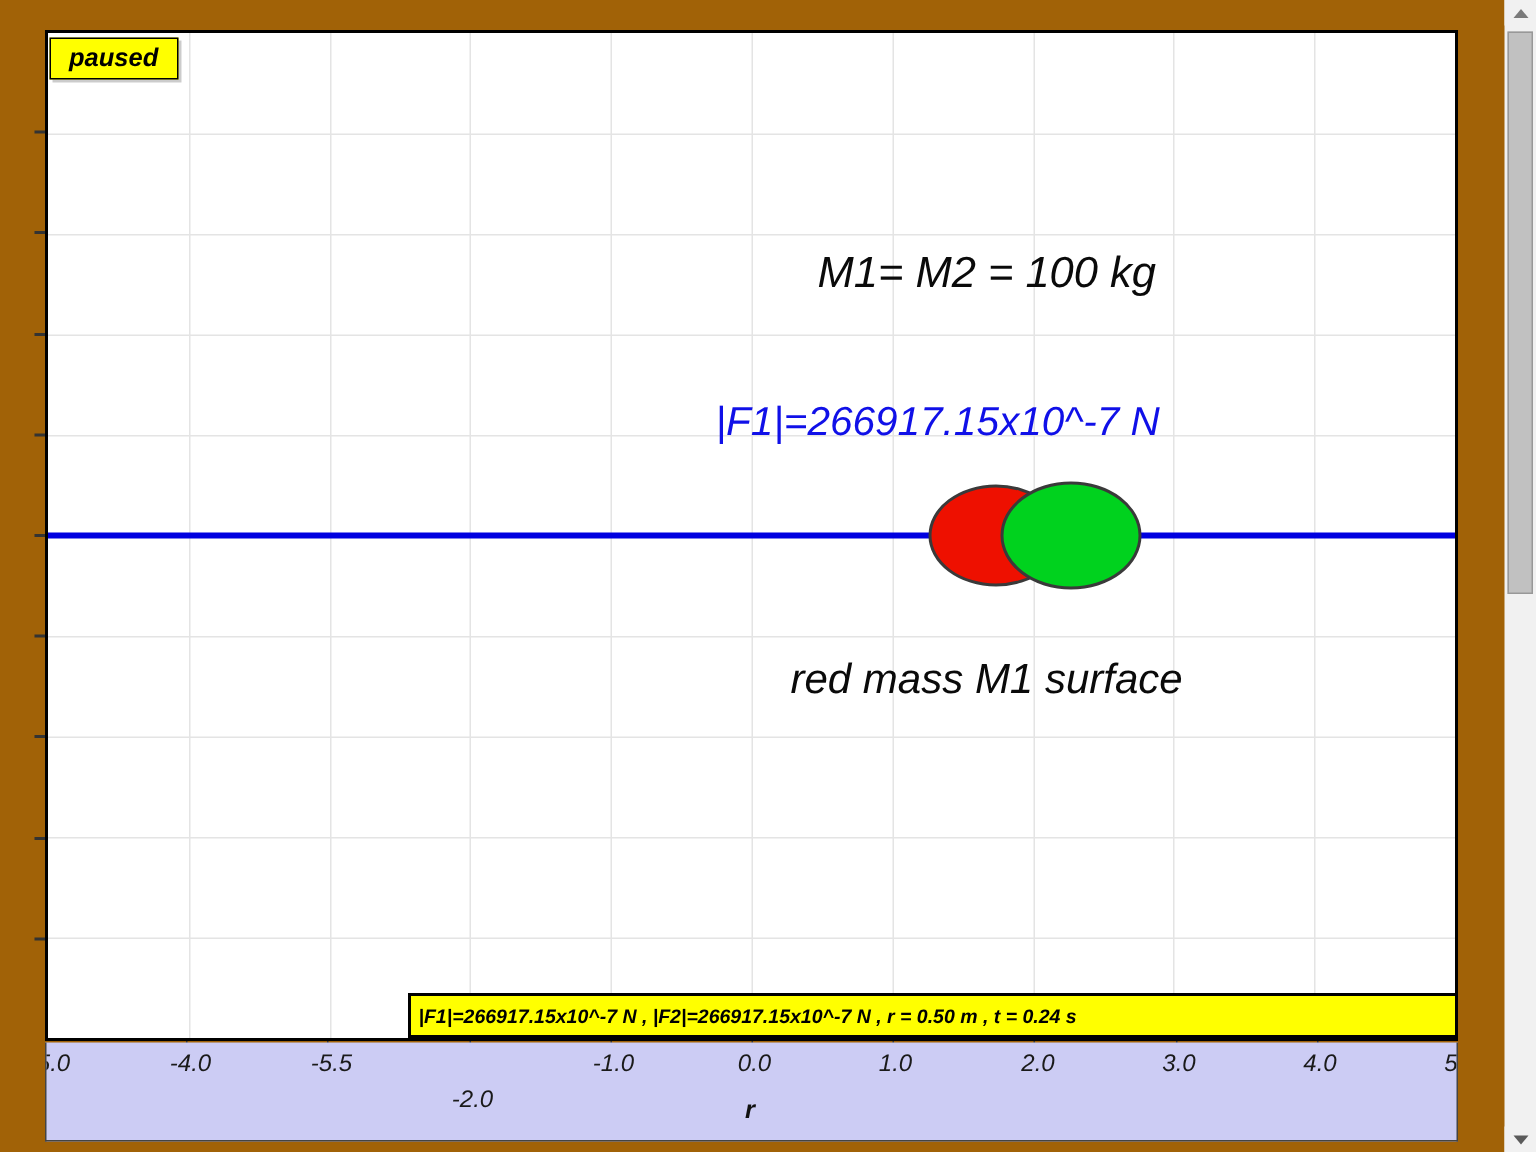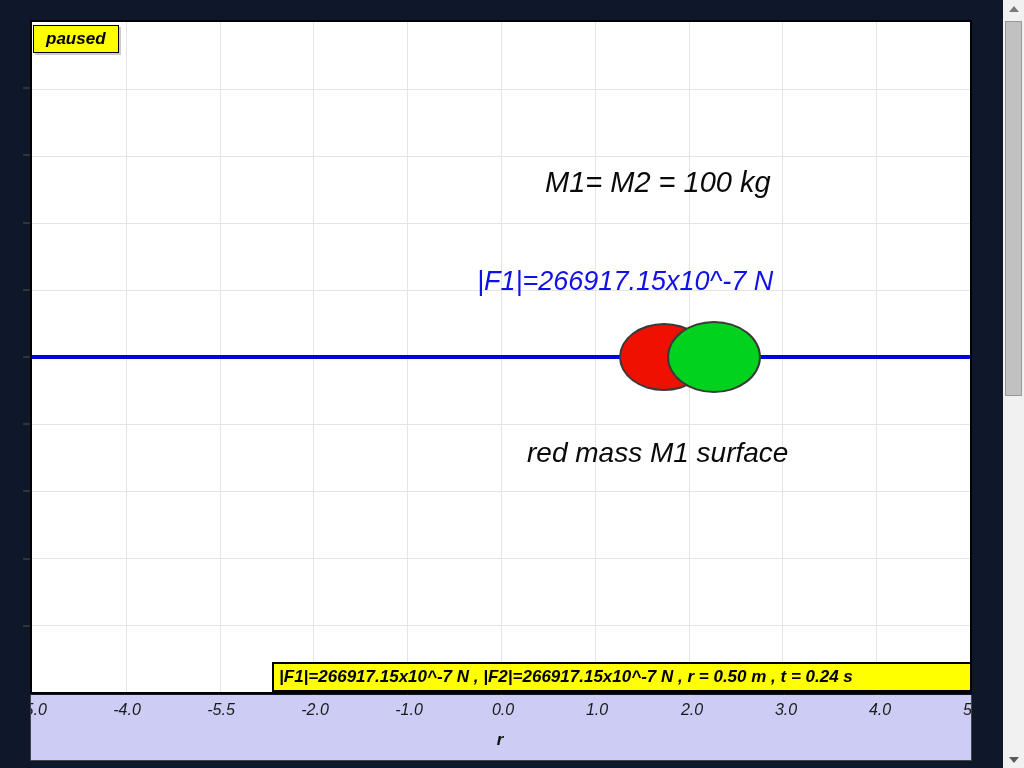--- a/index.html
+++ b/index.html
@@ -1,19 +1,19 @@
 <!DOCTYPE html>
 <html><head>
 <meta charset="utf-8">
 <style>
   * { box-sizing: border-box; margin: 0; padding: 0; }
   html, body { width: 1024px; height: 768px; background: #ffffff; overflow: hidden; }
   body { font-family: "Liberation Sans", sans-serif; }
 
-  .stage { position: relative; width: 1024px; height: 768px; background: #0f172a; }
+  .stage { position: relative; width: 1024px; height: 768px; background: #a16207; }
 
   
   .plot {
     position: absolute; left: 30px; top: 20px; width: 942px; height: 674px;
     background: #ffffff; border: 2px solid #000000; overflow: hidden;
   }
   .gridline-v { position: absolute; top: 0; width: 1px; height: 100%; background: #e4e4e4; }
   .gridline-h { position: absolute; left: 0; height: 1px; width: 100%; background: #e4e4e4; }
 
   .outer-tick-left { position: absolute; left: 23px; width: 7px; height: 2px; background: #333; }
@@ -41,21 +41,21 @@
   .txt { position: absolute; font-style: italic; color: #0a0a0a; white-space: nowrap; }
   .mass-text { left: 513px; top: 144px; font-size: 29px; }
   .force-text { font-size: 27px; top: 244px; }
   .force-text.f1 { left: 445px; }
   .force-text.f2 { left: 470px; }
   .collision-text { left: 495px; top: 412px; font-size: 28px; line-height: 37px; }
 
   
   .statusbar {
     position: absolute; left: 240px; top: 640px; width: 700px; height: 30px;
-    border: 2px solid #000; font-style: italic; font-weight: bold; font-size: 17px;
+    border: 2px solid #000; font-style: italic; font-weight: bold; font-size: 13px;
     color: #000; display: flex; align-items: center; padding-left: 5px; white-space: nowrap;
   }
 
   
   .axis-band {
     position: absolute; left: 30px; top: 695px; width: 942px; height: 66px;
     border: 1px solid #444; border-top: none; overflow: hidden;
   }
   .tick-label {
     position: absolute; top: 6px; width: 50px; text-align: center;
@@ -148,21 +148,21 @@
       <div class="outer-tick-bottom" style="left: 689px;"></div>
       <div class="outer-tick-bottom" style="left: 784px;"></div>
       <div class="outer-tick-bottom" style="left: 878px;"></div>
     </div>
 
   <div class="axis-band" style="background: rgb(204, 204, 244);">
     <div id="tick-labels">
         <div class="tick-label" style="left: -23px;">-5.0</div>
         <div class="tick-label" style="left: 71px;">-4.0</div>
         <div class="tick-label" style="left: 165px;">-5.5</div>
-        <div class="tick-label" style="left: 259px;">-2.0</div>
+        <div class="tick-label" style="left: 259px; margin-top: 24px;">-2.0</div>
         <div class="tick-label" style="left: 353px;">-1.0</div>
         <div class="tick-label" style="left: 447px;">0.0</div>
         <div class="tick-label" style="left: 541px;">1.0</div>
         <div class="tick-label" style="left: 636px;">2.0</div>
         <div class="tick-label" style="left: 730px;">3.0</div>
         <div class="tick-label" style="left: 824px;">4.0</div>
         <div class="tick-label" style="left: 918px;">5.0</div>
       </div>
     <div class="axis-r-label">r</div>
   </div>

